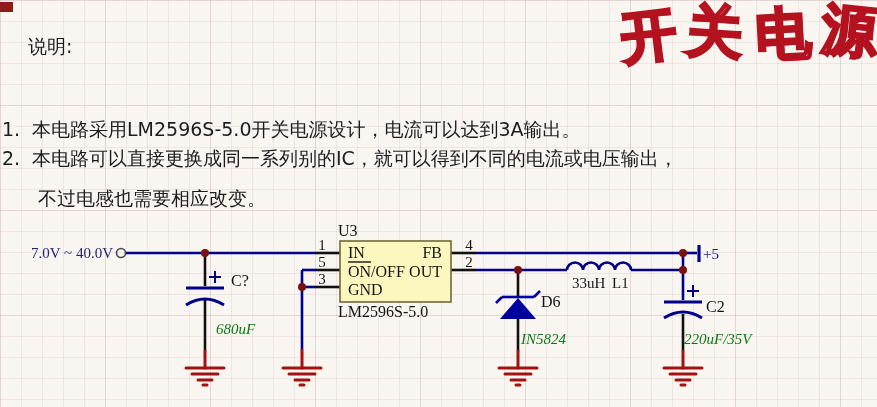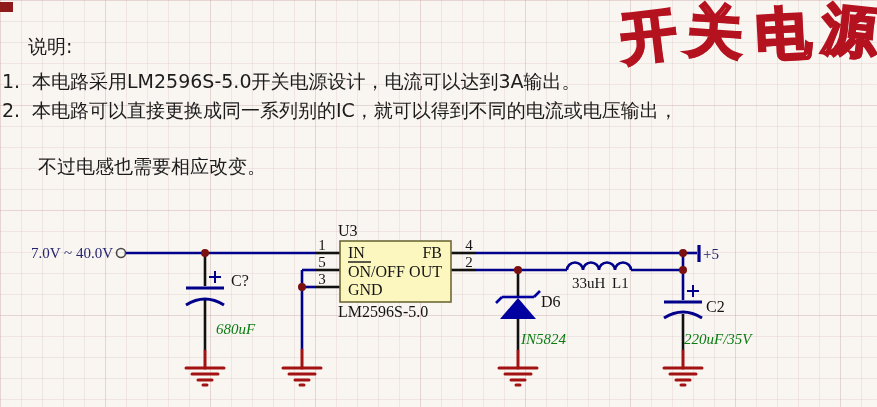--- a/index.html
+++ b/index.html
@@ -16,25 +16,25 @@
     background-size:105px 105px,105px 105px,21px 21px,21px 21px;
     font-family:"DejaVu Sans", sans-serif;
   }
   .corner-mark{
     position:absolute;left:0;top:2px;width:13px;height:10px;
     background:#8e1a1a;
   }
   
   .notes{position:absolute;left:0;top:0;color:#1c1c1c;}
   .notes-heading{position:absolute;left:28px;top:34px;font-size:19px;white-space:nowrap;}
-  .note-row{position:absolute;white-space:nowrap;font-size:19px;}
+  .note-row{position:absolute;white-space:nowrap;font-size:19px;margin-top:48px;}
   .note-num{display:inline-block;width:30px;}
   .row1{left:2px;top:69px;}
   .row2{left:2px;top:98px;}
-  .row3{left:38px;top:154px;}
+  .row3{left:38px;top:138px;}
   
   .big-title{
     position:absolute;left:620px;top:0px;width:258px;height:66px;
     display:flex;align-items:flex-start;justify-content:space-between;
     font-weight:bold;font-size:56px;line-height:60px;
     color:#fffaf6;
     -webkit-text-stroke:2.5px #b5121f;
     text-shadow:1px 1px 0 #c9304a;
     user-select:none;
   }

